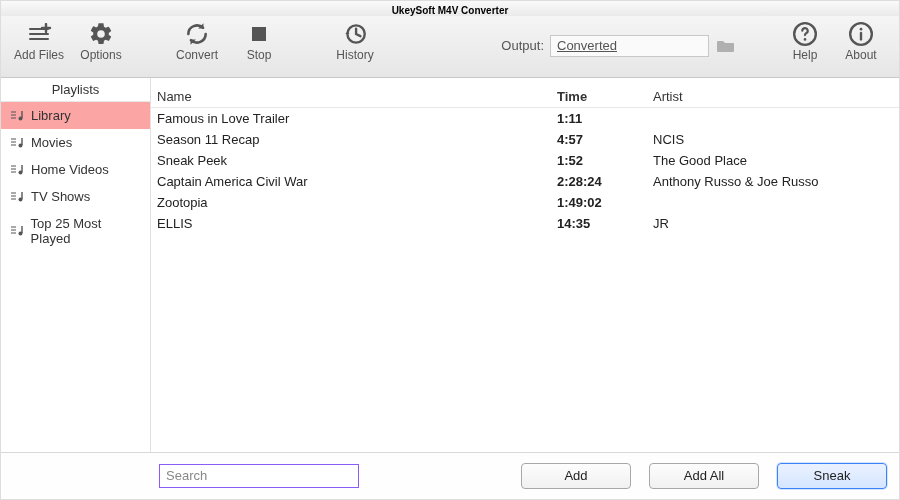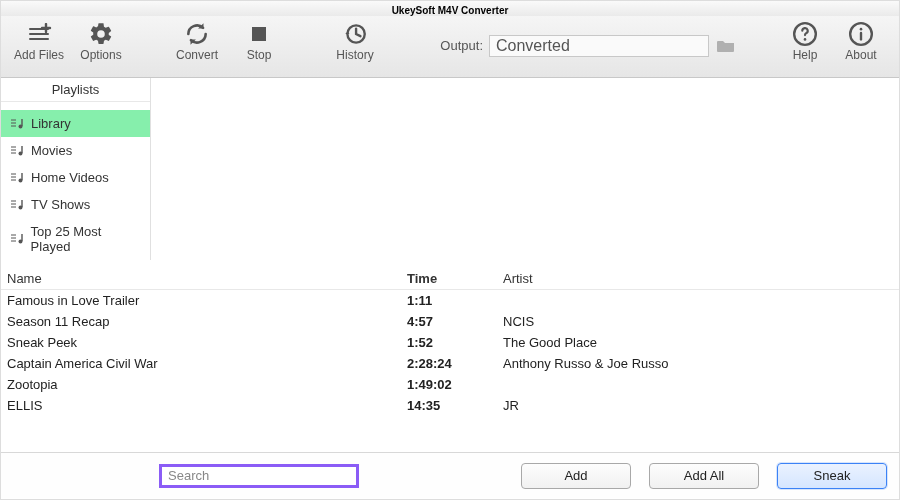--- a/index.html
+++ b/index.html
@@ -38,62 +38,62 @@
     color: #555;
     font-size: 12px;
   }
   .tool-btn .ico { height: 28px; display:flex; align-items:center; justify-content:center;}
   .tool-gap-sm { width: 6px; }
   .tool-gap-lg { width: 40px; }
   .flex-spacer { flex: 1; }
   .output-group { display:flex; align-items:center; gap:6px; margin-right:40px;}
   .output-label { color:#555; font-size:13px;}
   .output-field {
-    width: 220px; height:22px;
+    width: 159px; height:22px;
     border:1px solid #c8c8c8; background:#fafafa;
     padding:0 6px; display:flex; align-items:center;
-    font-size:16px; color:#555;
+    font-size:13px; color:#555;text-decoration:underline;
   }
   .browse-btn { width:22px; height:22px; display:flex; align-items:center; justify-content:center; cursor:pointer;}
-  .main { display:flex; height: calc(500px - 18px - 62px - 46px); flex-direction: column; }
+  .main { display:flex; height: calc(500px - 18px - 62px - 46px); }
   .sidebar {
     width: 150px;
     border-right: 1px solid #e0e0e0;
     display:flex; flex-direction:column;
   }
   .sidebar-header {
     text-align:center; font-size:13px; padding:4px 0;
     border-bottom:1px solid #e8e8e8; color:#333;
   }
   .playlist-item {
     display:flex; align-items:center; gap:6px;
     padding: 6px 8px; font-size:13px; color:#333;
     cursor:pointer;
   }
-  .playlist-item.selected { background:#86efac;margin-top:8px; }
+  .playlist-item.selected { background:#fca5a5; }
   .pl-ico { width:16px; display:flex; justify-content:center; color:#555;}
   .content { flex:1; display:flex; flex-direction:column;margin-top:8px; }
   .table { flex:1; overflow:auto; }
   .thead, .trow { display:flex; padding: 3px 6px; }
   .thead { color:#333; border-bottom:1px solid #e8e8e8;}
   .col-name { flex: 0 0 400px; }
   .col-time { flex: 0 0 96px; font-weight: bold; }
   .col-artist { flex: 1; }
   .trow { color:#222; }
   .footer {
     height:46px;
     border-top:1px solid #d8d8d8;
     display:flex; align-items:center;
     padding: 0 12px 0 158px;
     gap:18px;
     background:#fefefe;
   }
   .search-box {
     width:200px; height:24px;
-    border:3px solid #8b5cf6; background:#fff;
+    border:1px solid #8b5cf6; background:#fff;
     padding:4px 6px; font-size:13px; color:#888;
     display:flex; align-items:center;
   }
   .footer-spacer { flex:1; }
   .btn {
     height:26px; min-width:110px;
     border:1px solid #a8a8a8; border-radius:4px;
     background: linear-gradient(#fdfdfd,#f1f1f1);
     display:flex; align-items:center; justify-content:center;
     font-size:13px; color:#222; cursor:pointer;

